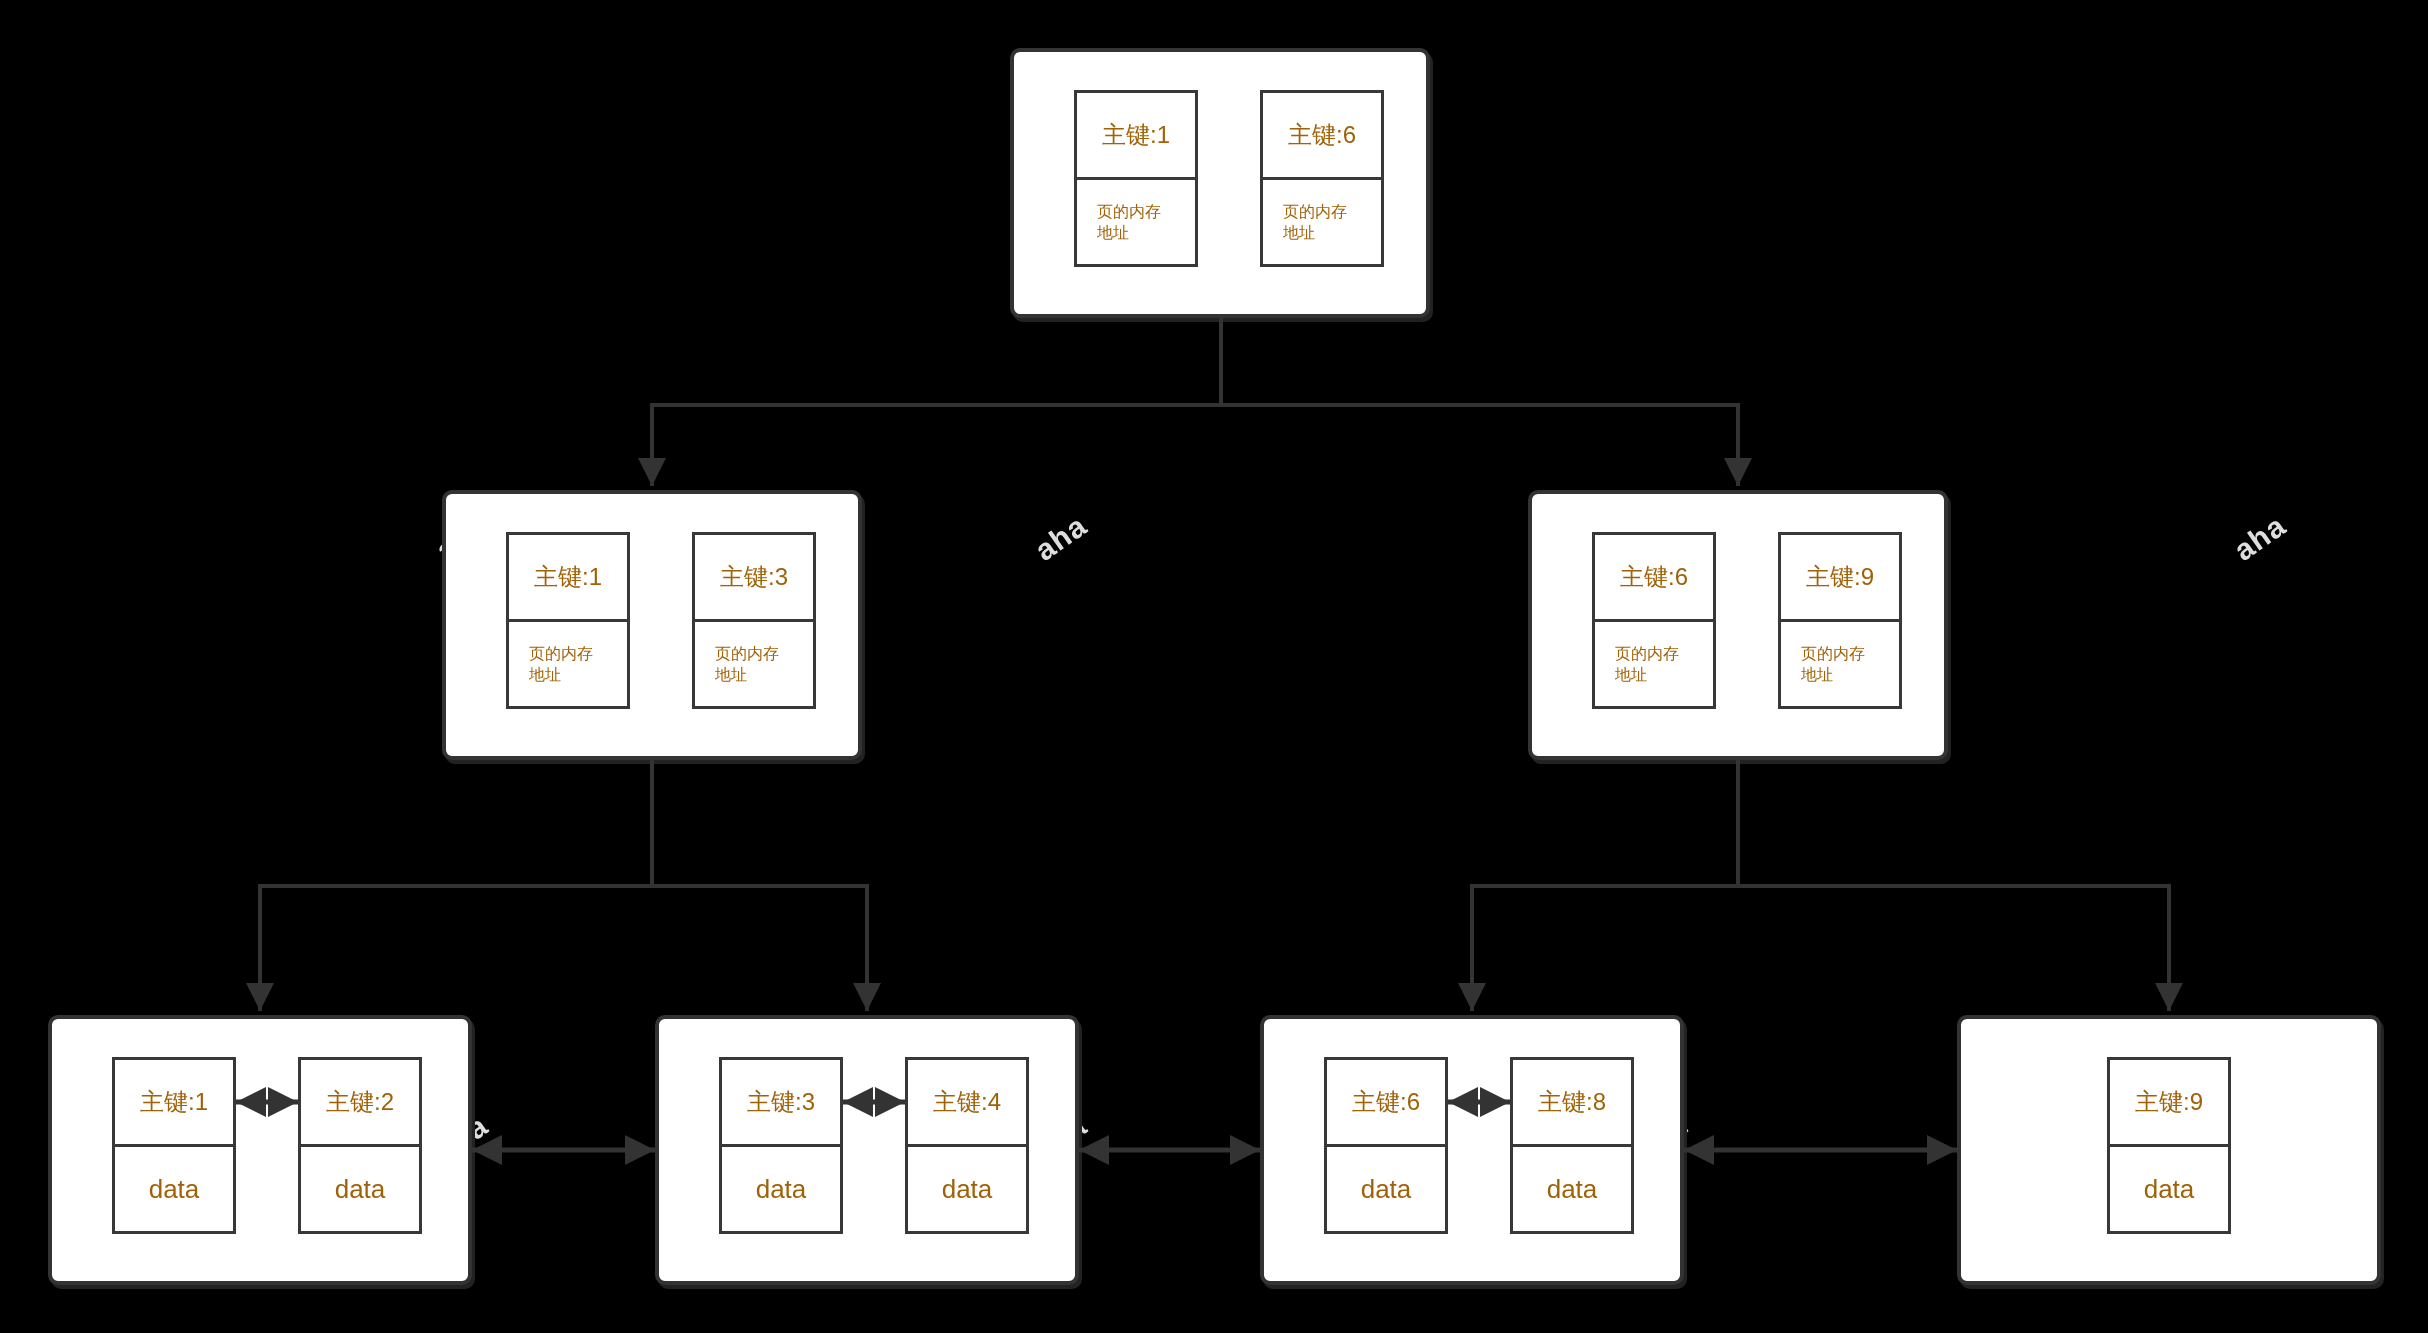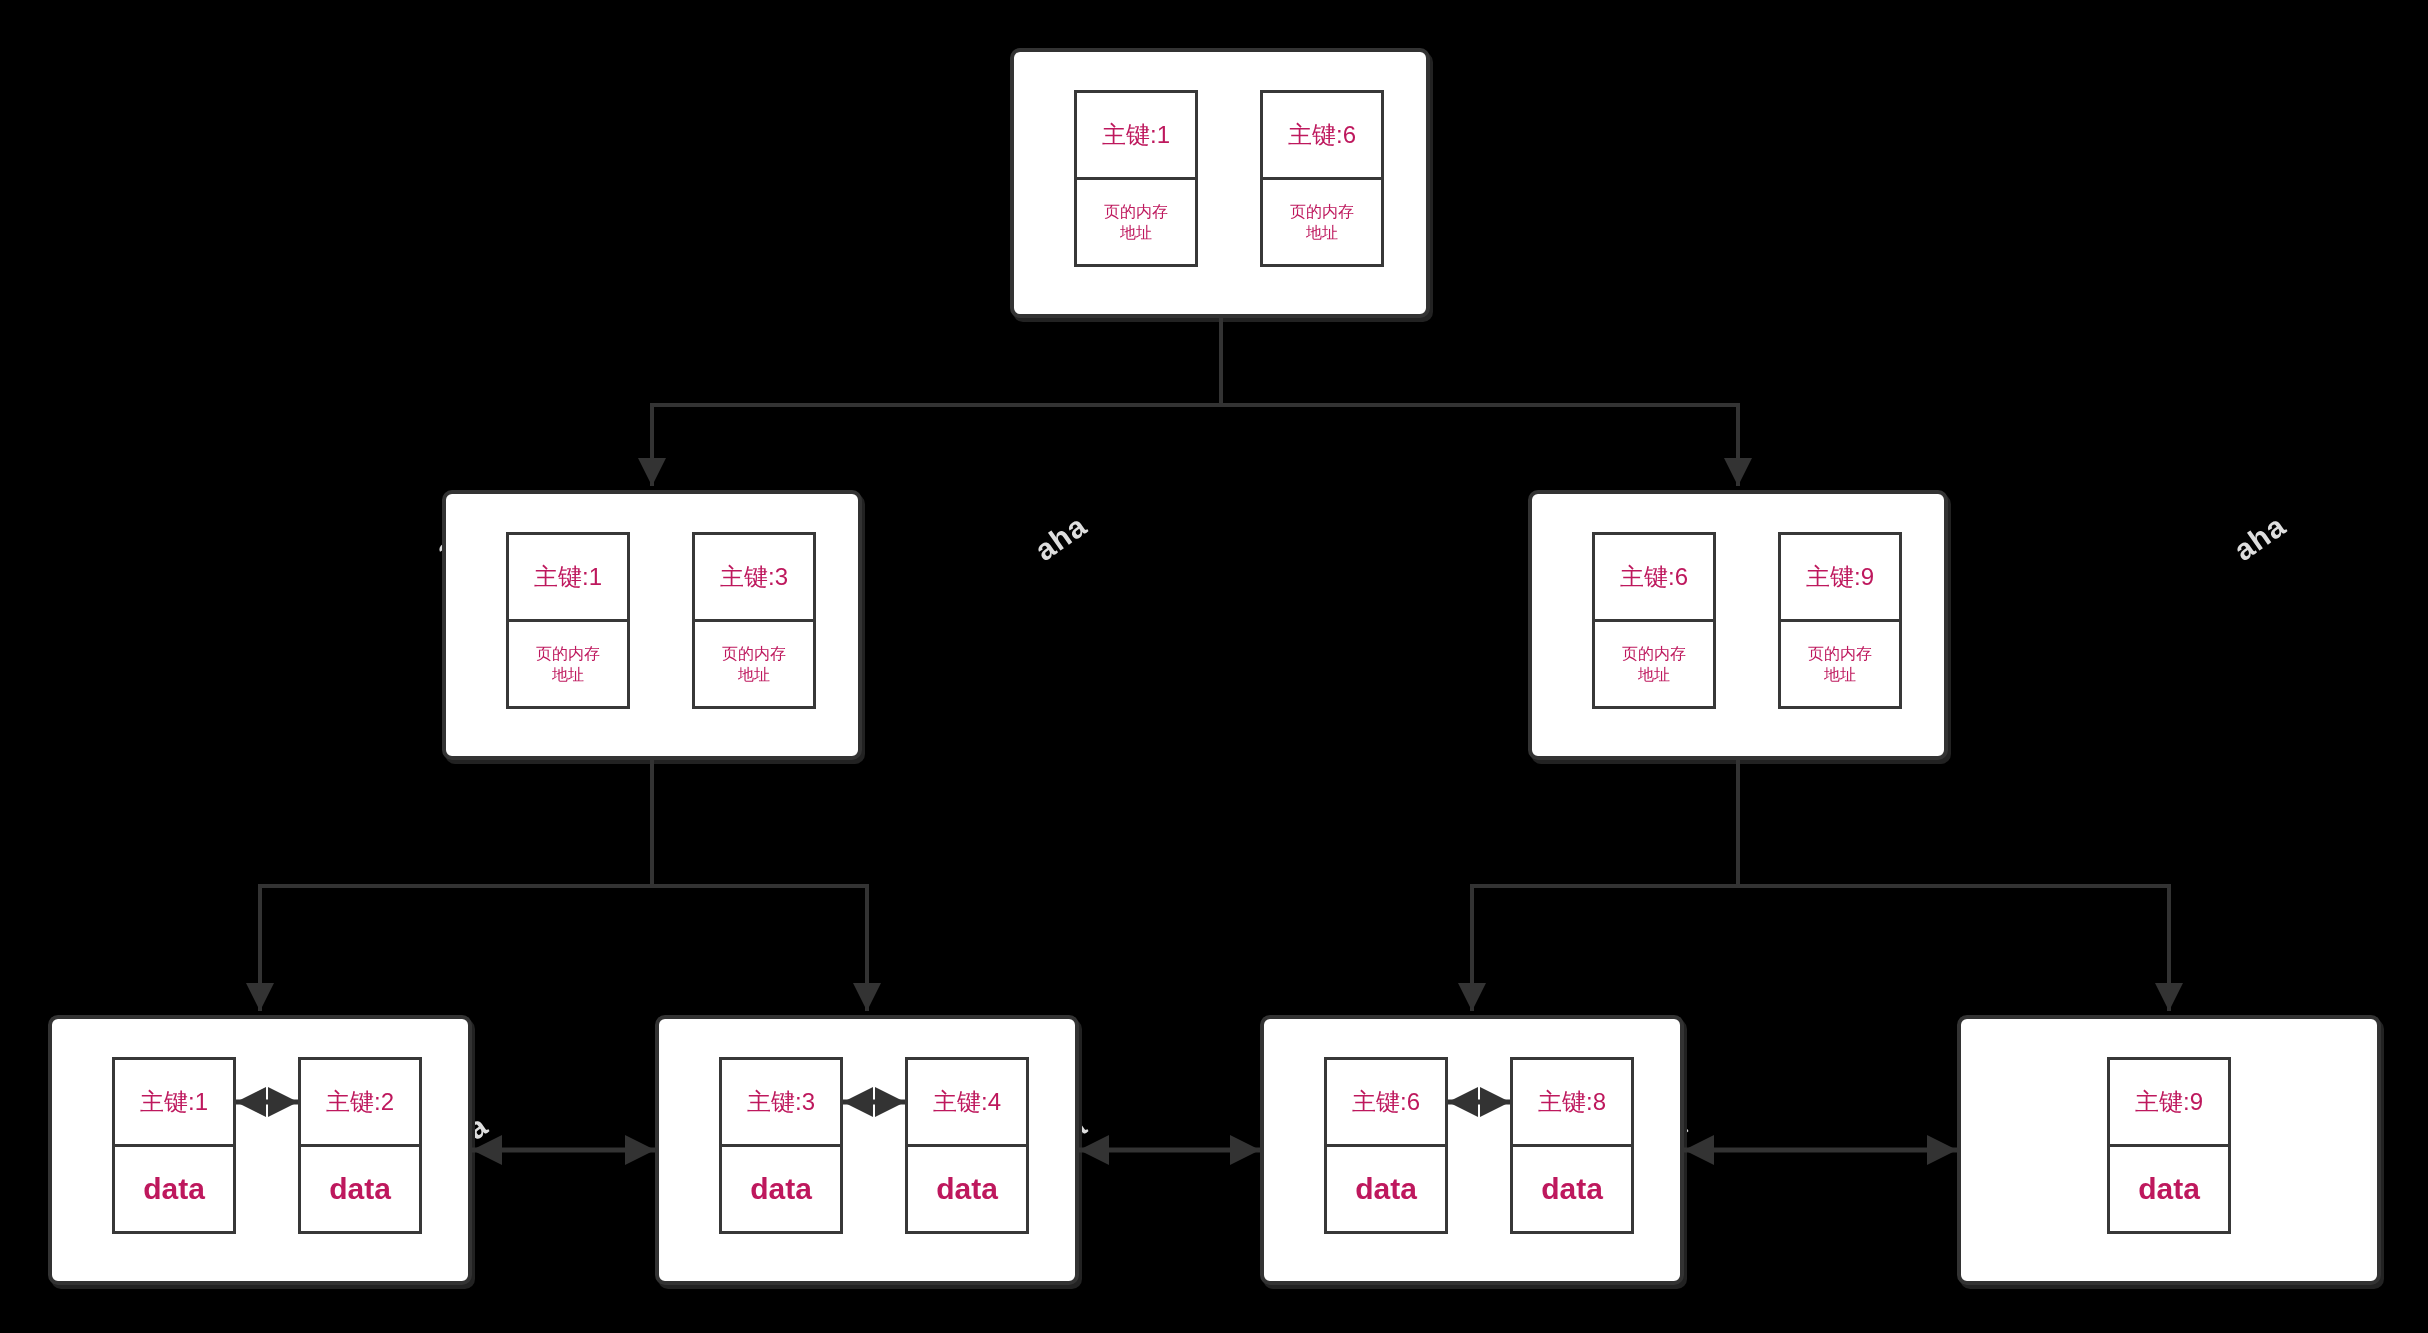--- a/index.html
+++ b/index.html
@@ -15,29 +15,29 @@
   .node{
     position:absolute;z-index:2;width:420px;height:270px;background:#ffffff;
     border:4px solid #333333;border-radius:10px;box-sizing:border-box;
     box-shadow:3px 4px 0 #222222;
   }
   .node.leaf{width:424px;}
   .cell{
     position:absolute;width:124px;height:90px;background:#ffffff;
     border:3px solid #383838;box-sizing:border-box;
     display:flex;align-items:center;justify-content:center;
-    color:#be185d;text-align:center;
+    color:#a16207;
   }
   .cell.key{top:38px;font-size:24px;}
   .cell.sub{top:125px;}
   .cell.c1{left:60px;}
   .cell.c2{left:246px;}
   .cell.single{left:146px;}
   .addr-label{display:block;width:78px;font-size:16px;line-height:1.32;}
-  .data-label{font-size:30px;font-weight:bold;}
+  .data-label{font-size:26px;}
   svg.wires{position:absolute;left:0;top:0;z-index:3;}
   .wire{stroke:#333333;stroke-width:4;fill:none;}
   .dbl{stroke:#333333;stroke-width:5;fill:none;}
 </style>
 </head>
 <body>
 
 <div id="canvas">
 
   <span class="wm" style="left:462px;top:538px">aha</span>

